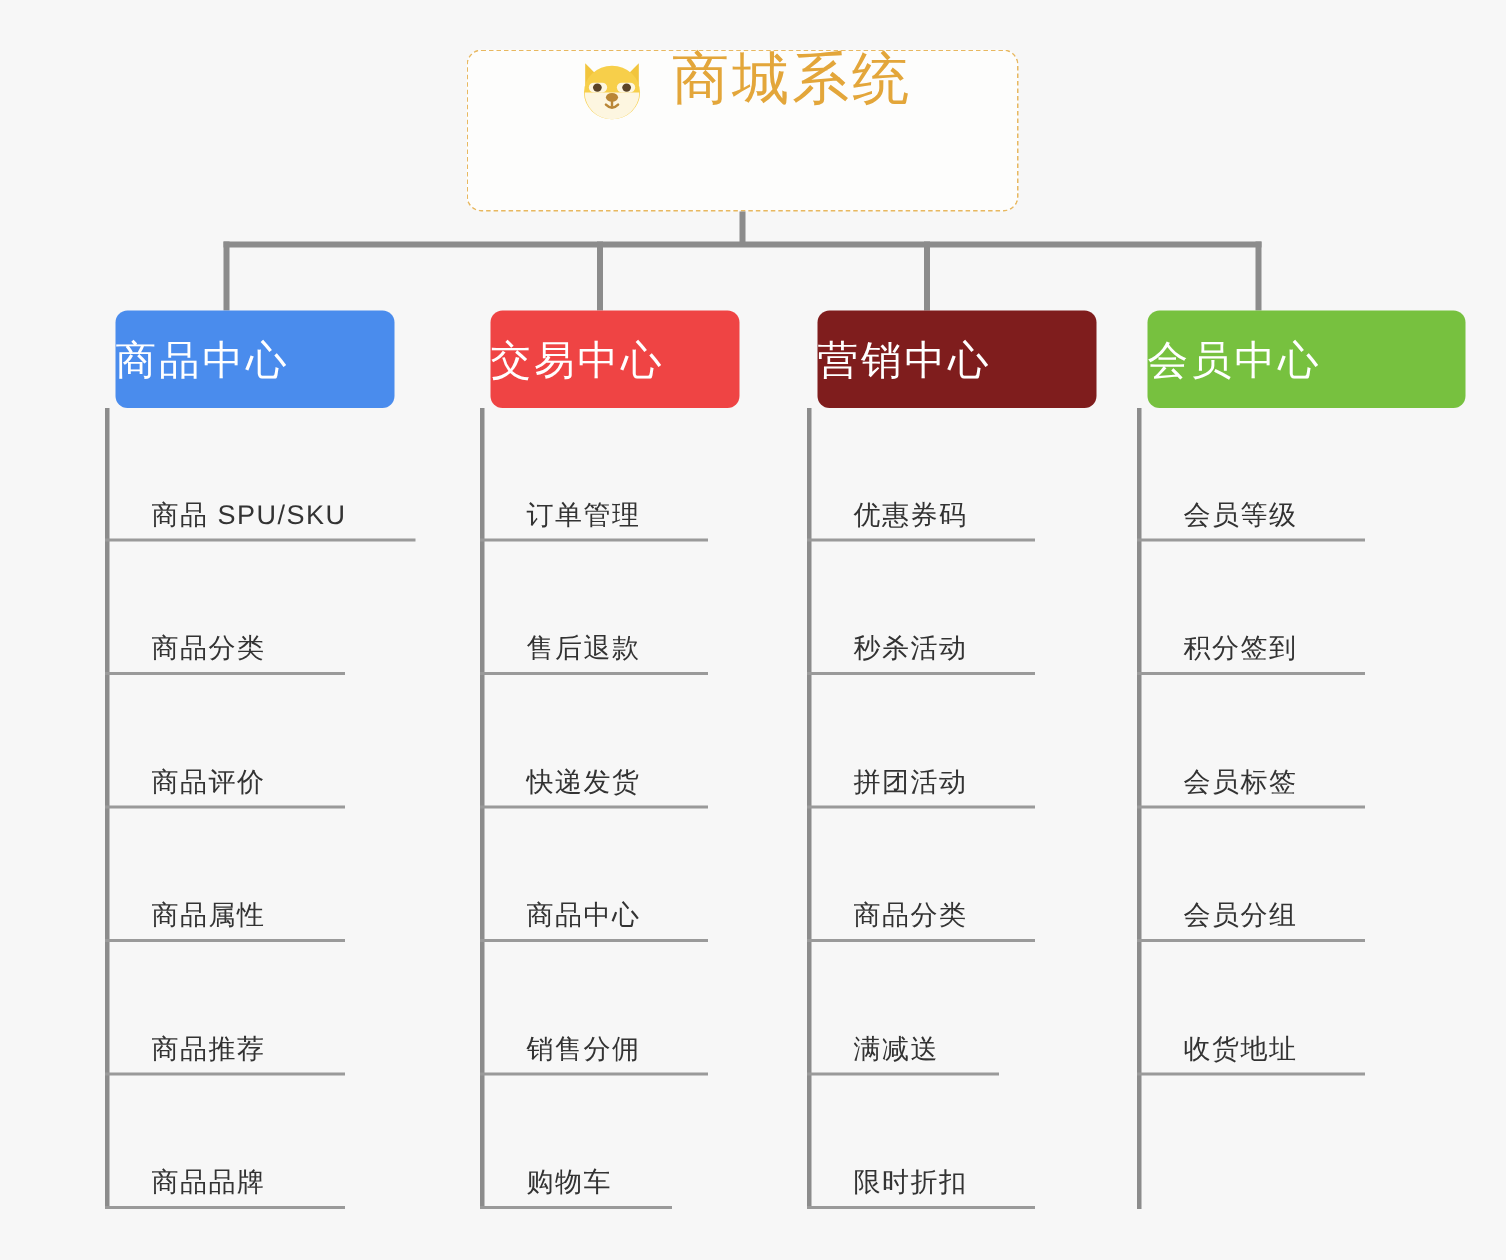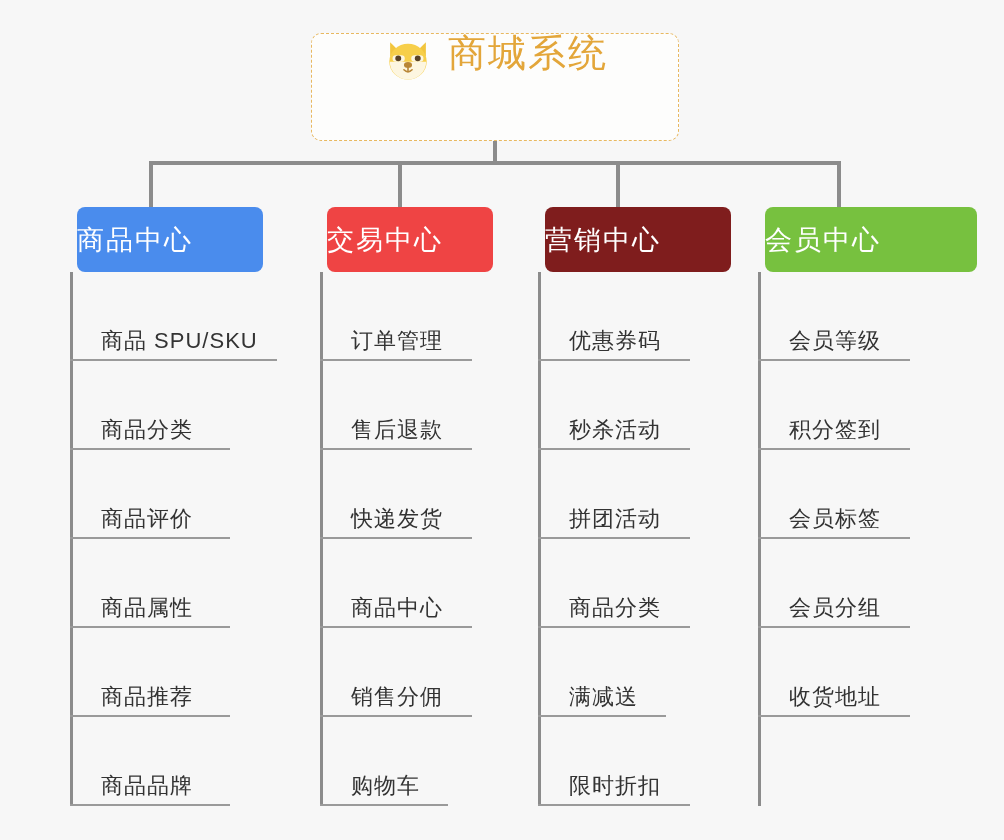--- a/index.html
+++ b/index.html
@@ -109,21 +109,21 @@
   }
   .leaf-item {
     position: relative;
     height: 89px;
     box-sizing: border-box;
     display: flex;
     align-items: flex-end;
     padding-left: 44px;
   }
   .leaf-label {
-    font-size: 22px;
+    font-size: 18px;
     color: #333333;
     line-height: 1;
     padding-bottom: 9px;
     white-space: nowrap;
     letter-spacing: 1px;
   }
   .leaf-rule {
     position: absolute;
     left: 13px;
     bottom: 0;

